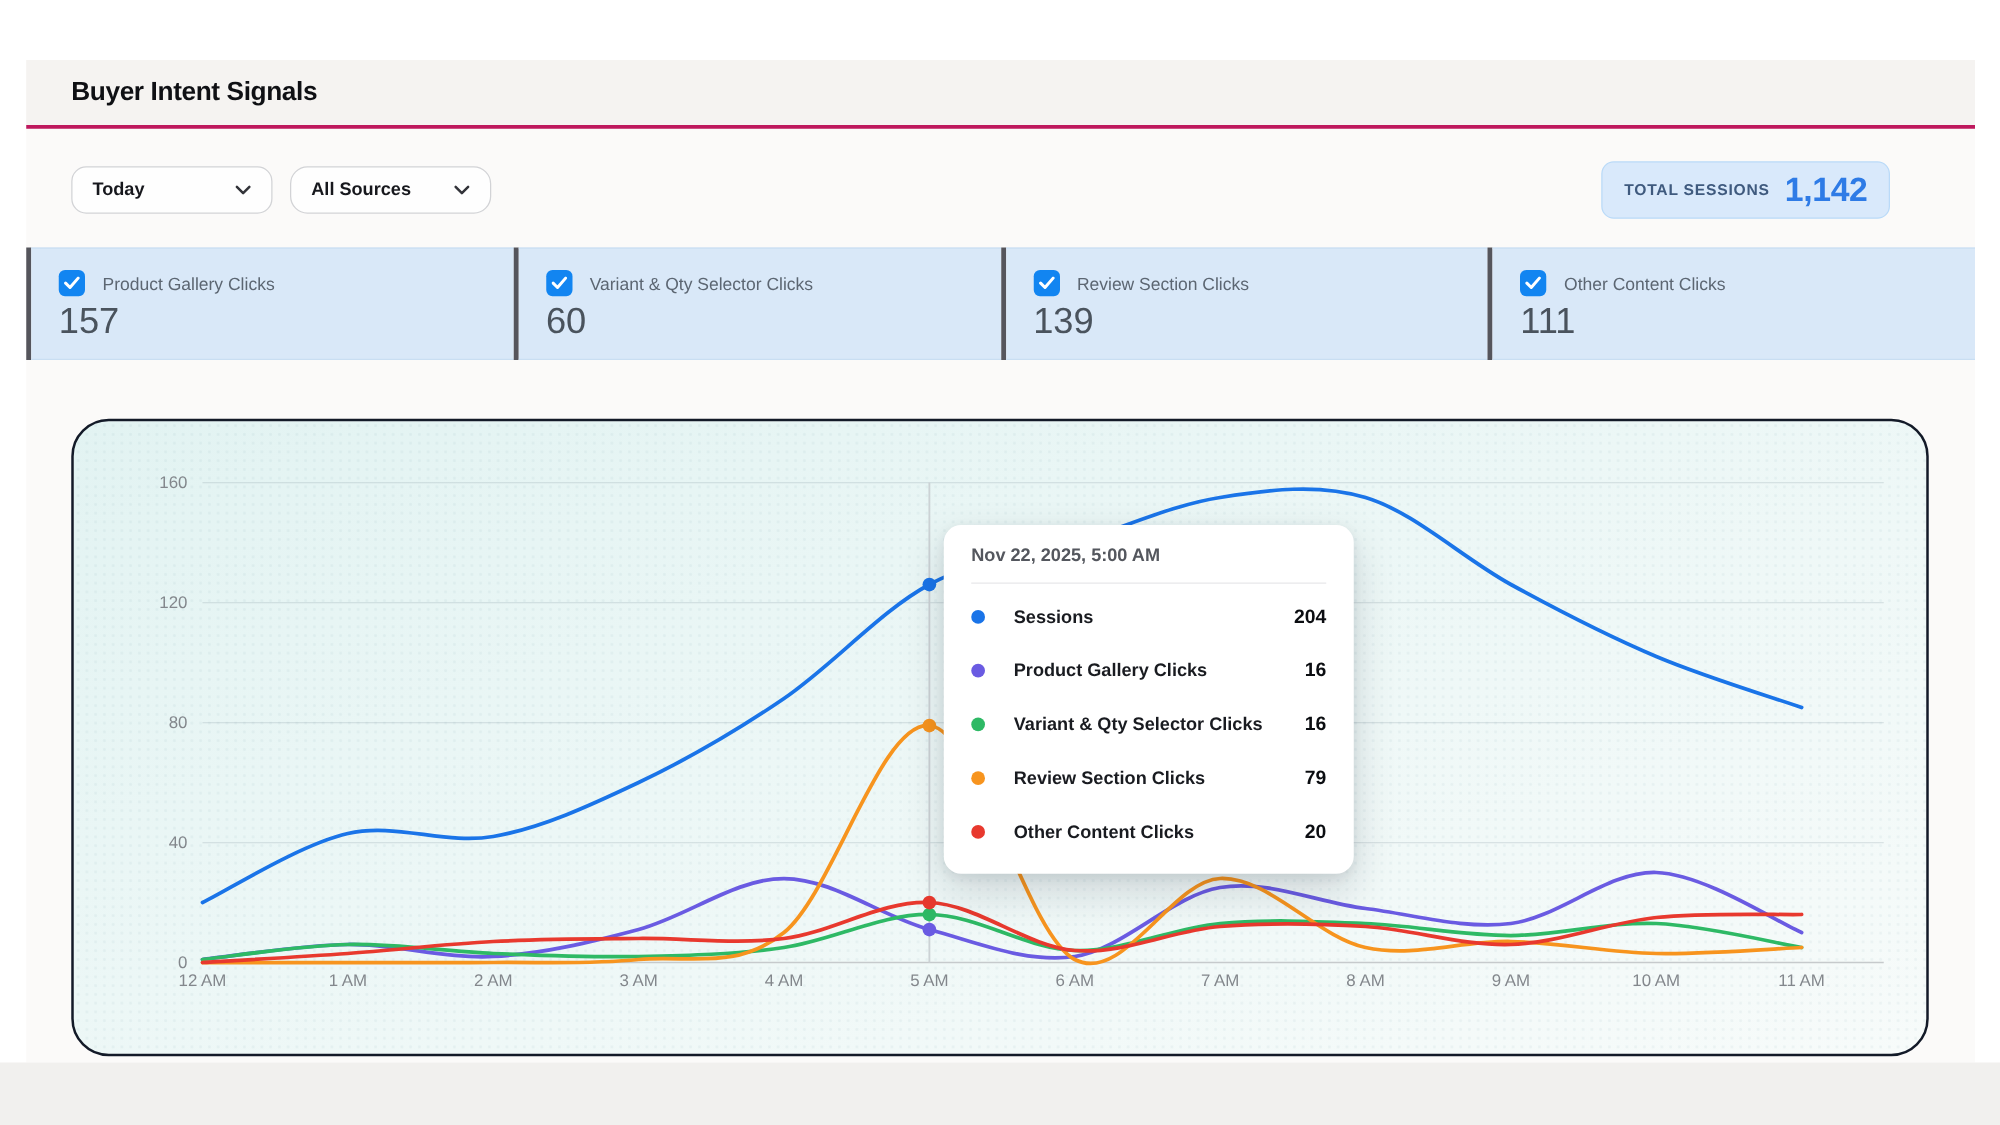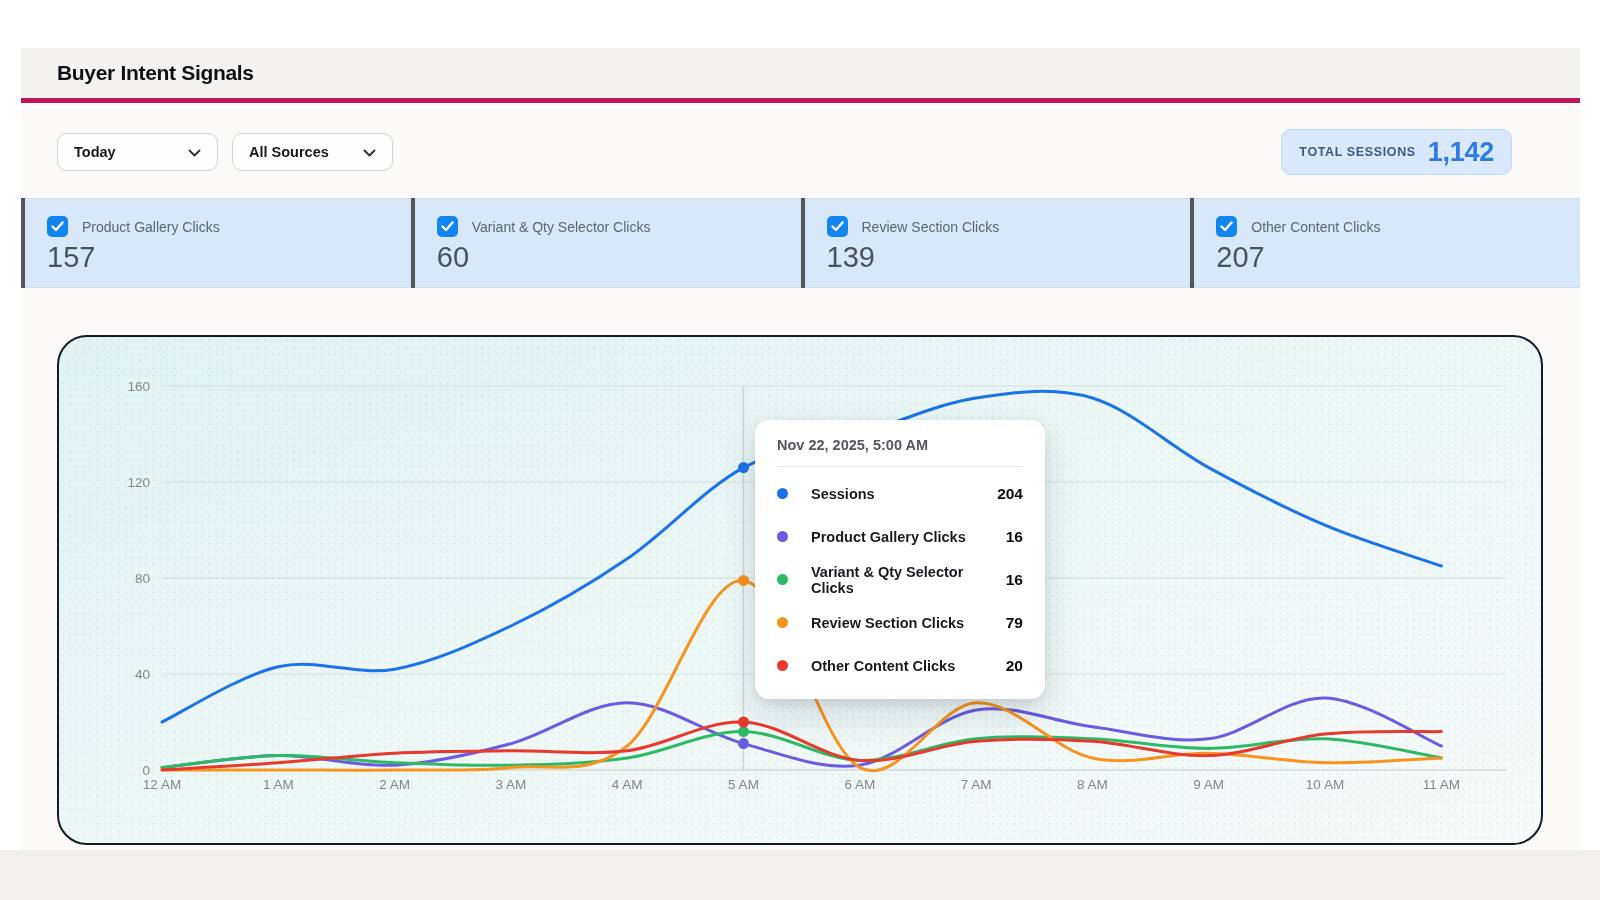--- a/index.html
+++ b/index.html
@@ -3,30 +3,30 @@
 <meta charset="utf-8">
 <style>
   * { margin:0; padding:0; box-sizing:border-box; }
   html,body { width:1600px; height:900px; background:#ffffff;
     font-family:"Liberation Sans", sans-serif; position:relative; overflow:hidden; }
 
   .bottom-band { position:absolute; left:0; top:850px; width:1600px; height:50px; background:#f1f0ee; }
 
   .panel { position:absolute; left:21px; top:48px; width:1559px; height:802px; background:#fbfaf9; }
 
-  .title-band { height:55px; background:#f5f3f1; border-bottom:5px solid #be185d;
+  .title-band { height:55px; background:#f5f3f1; border-bottom:3px solid #be185d;
     display:flex; align-items:center; padding:0 36px; }
   .page-title { font-size:21px; font-weight:700; color:#0f1014; letter-spacing:-0.015em; }
 
   .filter-row { position:relative; height:95px; }
   .dropdown { position:absolute; top:30px; height:38px; border:1px solid #d2d3d6; border-radius:10px;
     background:#fefefe; display:flex; align-items:center; justify-content:space-between;
     padding:0 16px; cursor:pointer; }
-  .dropdown-date { left:36px; width:161px; }
-  .dropdown-source { left:211px; width:161px; }
+  .dropdown-date { left:36px; width:161px;border-radius:12px; }
+  .dropdown-source { left:211px; width:161px;border-radius:14px; }
   .dropdown-label { font-size:14.5px; font-weight:700; color:#17181d; }
 
   .badge { position:absolute; top:26px; right:68px; height:46px; background:#d9e9fb;
     border:1px solid #badaf8; border-radius:10px; display:flex; align-items:center;
     gap:12px; padding:16px 17px; }
   .badge-label { font-size:12.5px; font-weight:700; letter-spacing:0.05em; color:#3f5a7e; }
   .badge-value { font-size:27px; font-weight:700; color:#2e7be6; letter-spacing:-0.01em; }
 
   .cards-row { display:flex; height:90px; }
   .v-divider { width:4px; background:#55555c; flex:0 0 auto; }
@@ -38,21 +38,21 @@
   .card-label { font-size:14px; font-weight:500; color:#5c6672; }
   .card-value { font-size:29px; font-weight:400; color:#4a535d; margin-top:4px; }
 
   .chart-card { position:absolute; left:36px; top:287px; width:1486px; height:510px;
     border:2px solid #131a28; border-radius:30px; overflow:hidden;
     background-image: radial-gradient(rgba(90,140,150,0.07) 1px, transparent 1.3px),
                       linear-gradient(160deg, #e2f3f2 0%, #ecf7f6 45%, #f7fbfa 100%);
     background-size: 7px 7px, 100% 100%; }
   #chart-svg { position:absolute; left:0; top:0; width:1486px; height:510px; }
 
-  .tooltip { position:absolute; left:696px; top:83px; width:290px; background:#ffffff;
+  .tooltip { position:absolute; left:696px; top:83px; width:328px; background:#ffffff;
     border-radius:14px; padding:17px 22px 12px;
     box-shadow:0 14px 34px rgba(15,23,42,0.15), 0 3px 9px rgba(15,23,42,0.08); }
   .tooltip-title { font-size:14.5px; font-weight:600; color:#54575e; }
   .tooltip-divider { height:1px; background:#e7e7ea; margin:13px 0 5px; }
   .tooltip-row { display:flex; align-items:center; height:43px; gap:23px; }
   .tooltip-dot { width:11px; height:11px; border-radius:50%; flex:0 0 auto; }
   .tooltip-name { font-size:14.5px; font-weight:600; color:#191b20; }
   .tooltip-value { margin-left:auto; font-size:15.5px; font-weight:700; color:#0b0d11; }
 </style>
 </head>
@@ -127,21 +127,21 @@
     <div class="v-divider"></div>
     <div class="metric-card">
       <div class="card-head">
         <span class="checkbox">
           <svg width="13" height="11" viewBox="0 0 13 11">
               <path d="M1.5 5.5 L5 9 L11.5 1.5" fill="none" stroke="#ffffff" stroke-width="2.4" stroke-linecap="round" stroke-linejoin="round"></path>
             </svg>
         </span>
         <span class="card-label">Other Content Clicks</span>
       </div>
-      <div class="card-value">207</div>
+      <div class="card-value">111</div>
     </div>
   </div>
 
   <div class="chart-card">
     <svg id="chart-svg" viewBox="0 0 1486 510">
         <line x1="103" y1="433" x2="1448" y2="433" stroke="#c6cacc" stroke-width="1.2"></line>
         <text x="91" y="437.5" text-anchor="end" fill="#83878c" font-size="13.5">0</text>
         <line x1="103" y1="337" x2="1448" y2="337" stroke="rgba(150,168,175,0.28)" stroke-width="1"></line>
         <text x="91" y="341.5" text-anchor="end" fill="#83878c" font-size="13.5">40</text>
         <line x1="103" y1="241" x2="1448" y2="241" stroke="rgba(150,168,175,0.28)" stroke-width="1"></line>

